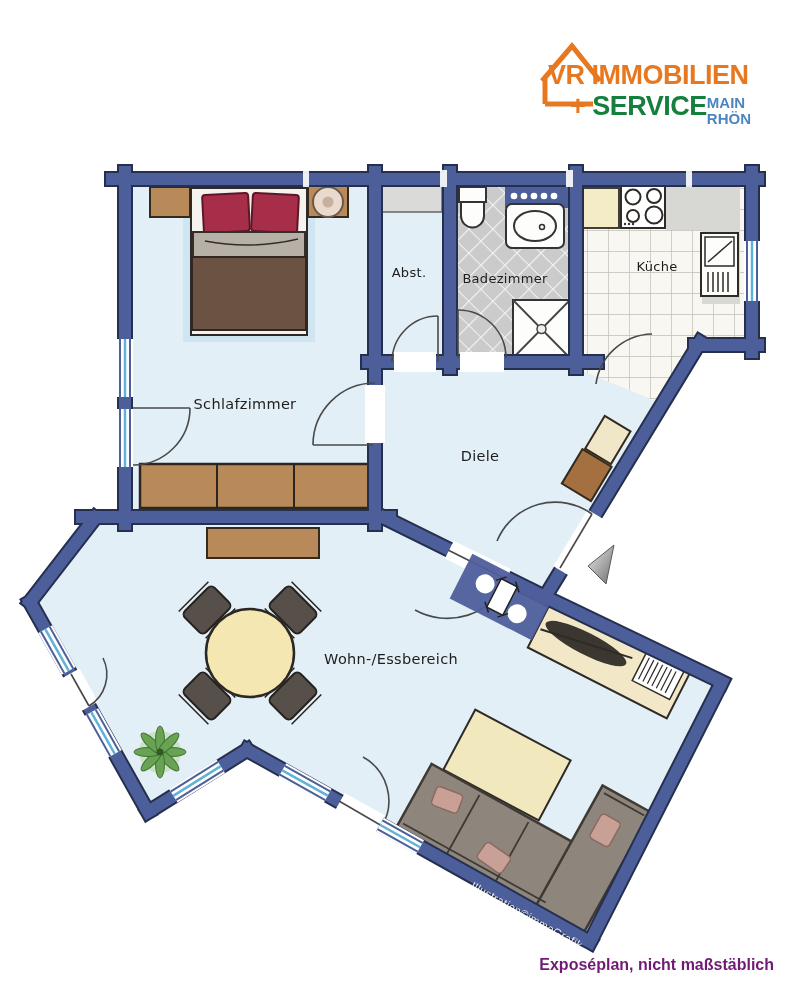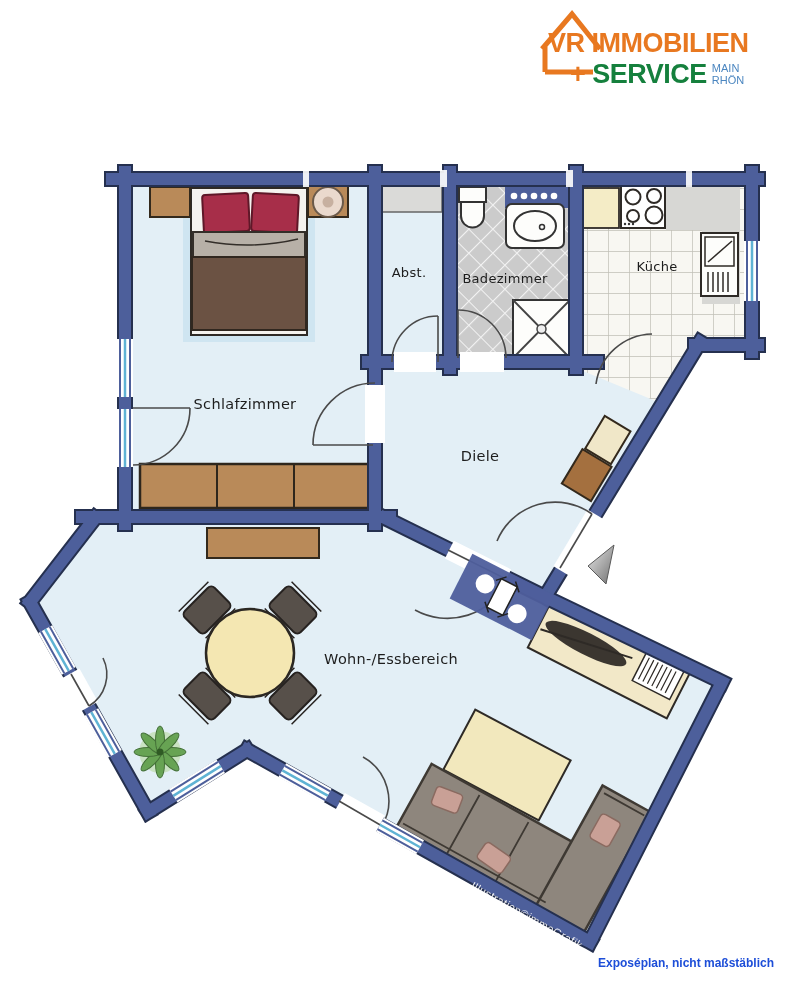--- a/index.html
+++ b/index.html
@@ -12,31 +12,31 @@
   .leaf{stroke:#4a4a4a;stroke-width:1.6;}
   .wood{fill:#b98a59;stroke:#33291c;stroke-width:2;}
   .wood2{fill:#a4703f;stroke:#33291c;stroke-width:2;}
   .sofa{fill:#8e867d;stroke:#3e3933;stroke-width:2.5;}
   .cushion{fill:#c9a096;stroke:#8a6a60;stroke-width:1.5;}
   .chair{fill:#57504a;stroke:#262220;stroke-width:2;}
   .fixture{fill:#fdfdfb;stroke:#333;stroke-width:2;}
   .win-edge{stroke:#4d5f9b;stroke-width:2;}
   .win-mid{stroke:#5fb3d4;stroke-width:2.5;}
   
-  .logo{position:absolute;left:532px;top:4px;width:252px;height:92px;}
+  .logo{position:absolute;left:532px;top:36px;width:252px;height:92px;}
   .logo-house{position:absolute;left:2px;top:1px;}
   .logo-line1{position:absolute;left:16px;top:24px;font-size:27px;font-weight:800;
               letter-spacing:-.5px;color:#e87820;white-space:nowrap;}
   .logo-line2{position:absolute;left:38px;top:55px;font-size:27px;font-weight:800;
               letter-spacing:-.5px;white-space:nowrap;}
   .logo-plus{color:#e87820;}
   .logo-service{color:#15803d;}
-  .logo-region{display:inline-block;vertical-align:top;margin-left:5px;margin-top:4px;
-               font-size:11px;font-weight:400;line-height:1.05;color:#4b86c0;letter-spacing:0;}
-  .footer-note{position:absolute;right:14px;top:956px;font-size:12px;font-weight:600;color:#1d4ed8;}
+  .logo-region{display:inline-block;vertical-align:top;margin-top:4px;
+               font-size:15px;font-weight:700;line-height:1.05;color:#4b86c0;letter-spacing:0;}
+  .footer-note{position:absolute;right:14px;top:956px;font-size:16px;font-weight:600;color:#701a75;}
 </style>
 </head>
 <body>
 
 <div class="canvas">
 
 <svg class="plan-svg" width="788" height="1000" viewBox="0 0 788 1000">
   <defs>
     <pattern id="bathTiles" width="17" height="17" patternUnits="userSpaceOnUse" patternTransform="rotate(45)">
       <rect width="17" height="17" fill="#cbcbcb"></rect>

